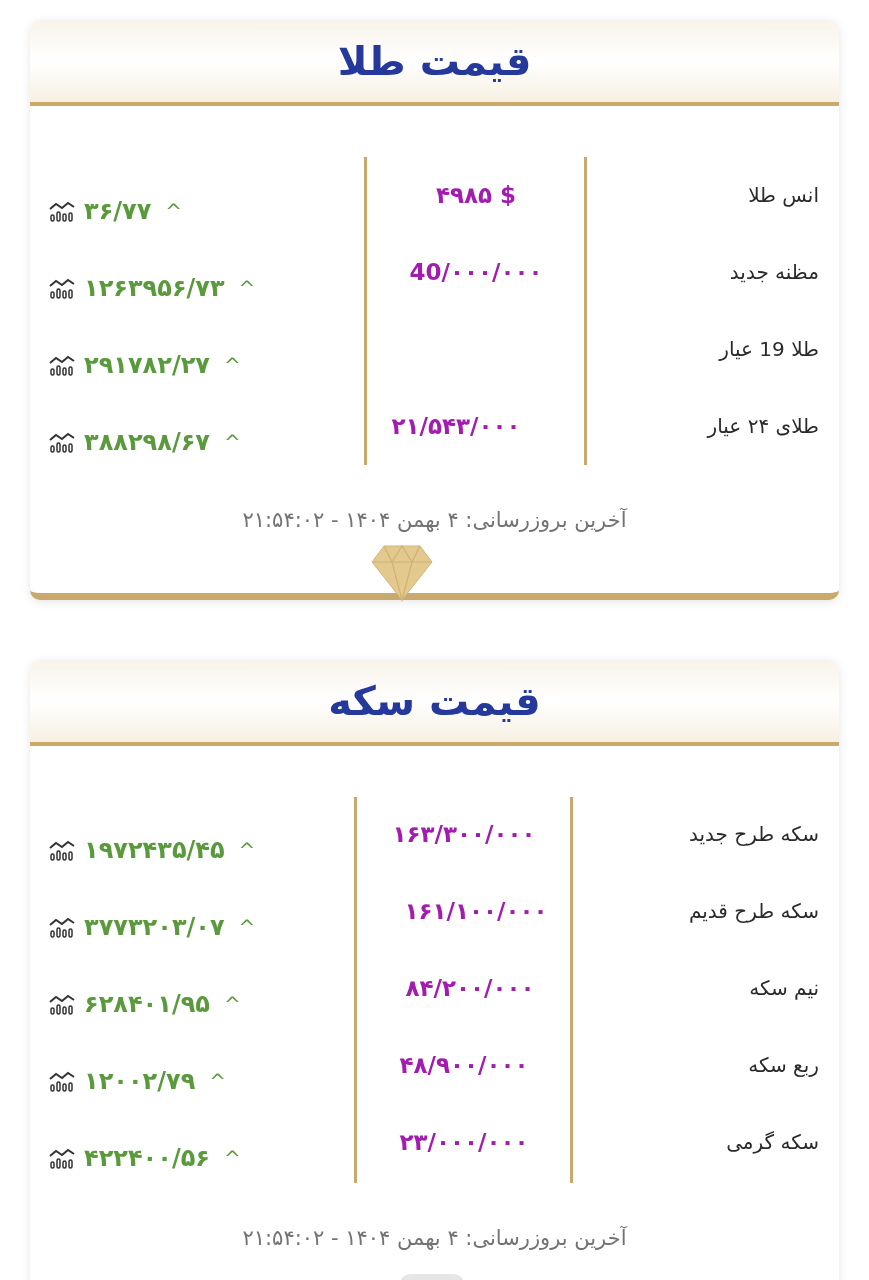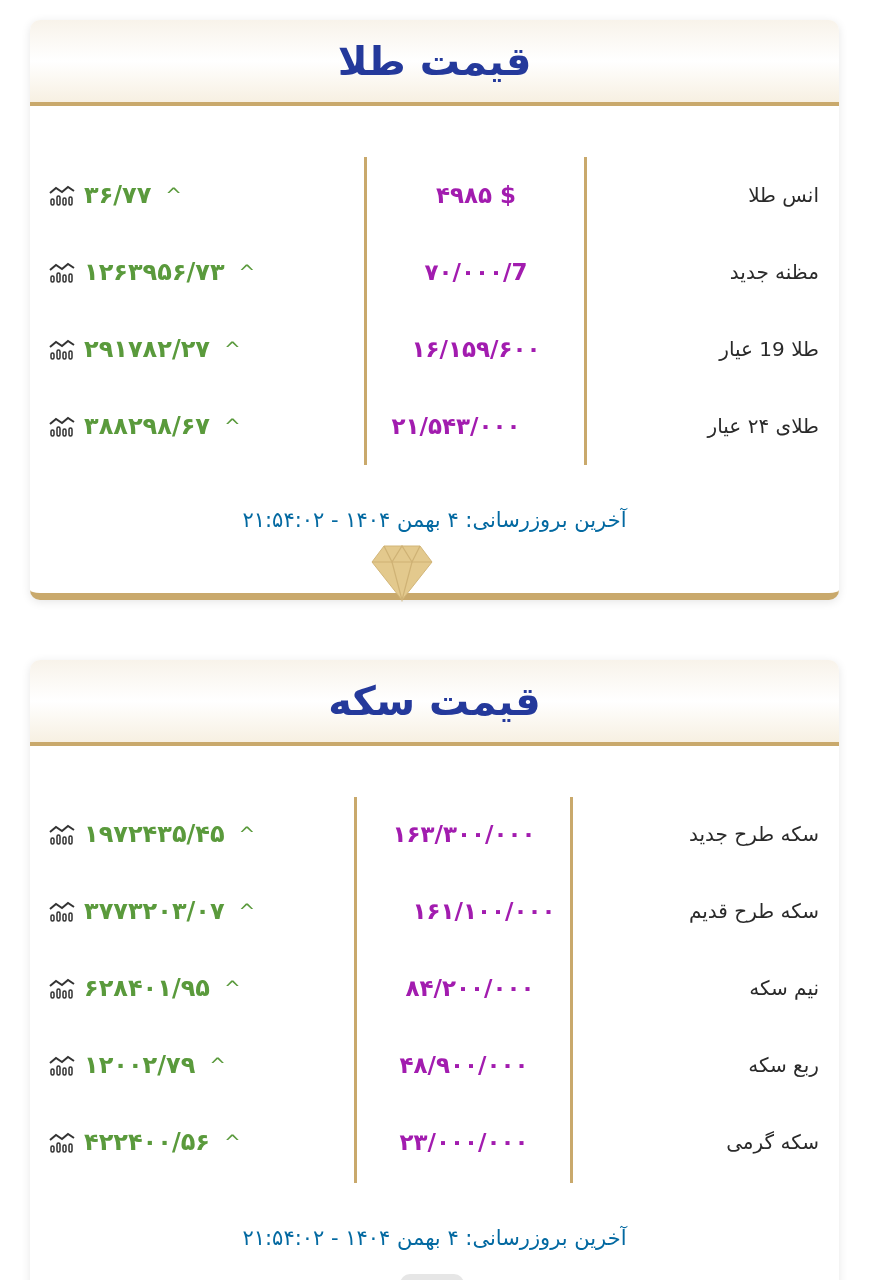--- a/index.html
+++ b/index.html
@@ -77,21 +77,21 @@
       line-height: 40px;
       font-size: 23px;
       font-weight: bold;
       color: #a21caf;
       text-align: center;
       white-space: nowrap;
     }
     .cell-change {
       position: absolute;
       left: 18px;
-      top: 0;
+      top: 16px;
       height: 40px;
       display: flex;
       align-items: center;
       gap: 8px;
       white-space: nowrap;
     }
     .chart-icon { width: 28px; height: 24px; display: inline-block; }
     .change-value {
       font-size: 24px;
       font-weight: bold;
@@ -101,21 +101,21 @@
       font-size: 20px;
       color: #5a9a3c;
       margin-left: 6px;
     }
     .updated {
       position: absolute;
       left: 0;
       right: 0;
       text-align: center;
       font-size: 21px;
-      color: #0369a1;
+      color: #737373;
       direction: rtl;
       white-space: nowrap;
     }
     .card.gold .updated { top: 488px; }
     .card.coin .updated { top: 566px; }
     .diamond {
       position: absolute;
       left: 370px;
       top: 542px;
       width: 64px;
@@ -153,37 +153,36 @@
             <rect x="15" y="15" width="3" height="7" rx="1.5" fill="none" stroke="#333" stroke-width="1.5"></rect>
             <rect x="21" y="14" width="3" height="8" rx="1.5" fill="none" stroke="#333" stroke-width="1.5"></rect>
           </svg>
         <span class="change-value">۳۶/۷۷</span>
         <span class="up-icon">^</span>
       </span>
     </div>
 
     <div class="row" style="top:95px">
       <span class="cell-name">مظنه جدید</span>
-      <span class="cell-price" style="left:338px;width:216px">۷۰/۰۰۰/7</span>
+      <span class="cell-price" style="left:338px;width:216px">40/۰۰۰/۰۰۰</span>
       <span class="cell-change">
         <svg class="chart-icon" viewBox="0 0 28 24">
             <polyline points="2,10 8,5 14,9 20,4 26,8" fill="none" stroke="#333" stroke-width="2"></polyline>
             <rect x="3" y="16" width="3" height="6" rx="1.5" fill="none" stroke="#333" stroke-width="1.5"></rect>
             <rect x="9" y="13" width="3" height="9" rx="1.5" fill="none" stroke="#333" stroke-width="1.5"></rect>
             <rect x="15" y="15" width="3" height="7" rx="1.5" fill="none" stroke="#333" stroke-width="1.5"></rect>
             <rect x="21" y="14" width="3" height="8" rx="1.5" fill="none" stroke="#333" stroke-width="1.5"></rect>
           </svg>
         <span class="change-value">۱۲۶۳۹۵۶/۷۳</span>
         <span class="up-icon">^</span>
       </span>
     </div>
 
     <div class="row" style="top:172px">
       <span class="cell-name">طلا 19 عیار</span>
-      <span class="cell-price" style="left:338px;width:216px">۱۶/۱۵۹/۶۰۰</span>
       <span class="cell-change">
         <svg class="chart-icon" viewBox="0 0 28 24">
             <polyline points="2,10 8,5 14,9 20,4 26,8" fill="none" stroke="#333" stroke-width="2"></polyline>
             <rect x="3" y="16" width="3" height="6" rx="1.5" fill="none" stroke="#333" stroke-width="1.5"></rect>
             <rect x="9" y="13" width="3" height="9" rx="1.5" fill="none" stroke="#333" stroke-width="1.5"></rect>
             <rect x="15" y="15" width="3" height="7" rx="1.5" fill="none" stroke="#333" stroke-width="1.5"></rect>
             <rect x="21" y="14" width="3" height="8" rx="1.5" fill="none" stroke="#333" stroke-width="1.5"></rect>
           </svg>
         <span class="change-value">۲۹۱۷۸۲/۲۷</span>
         <span class="up-icon">^</span>
@@ -235,21 +234,21 @@
             <rect x="15" y="15" width="3" height="7" rx="1.5" fill="none" stroke="#333" stroke-width="1.5"></rect>
             <rect x="21" y="14" width="3" height="8" rx="1.5" fill="none" stroke="#333" stroke-width="1.5"></rect>
           </svg>
         <span class="change-value">۱۹۷۲۴۳۵/۴۵</span>
         <span class="up-icon">^</span>
       </span>
     </div>
 
     <div class="row" style="top:94px">
       <span class="cell-name">سکه طرح قدیم</span>
-      <span class="cell-price" style="left:348px;width:212px">۱۶۱/۱۰۰/۰۰۰</span>
+      <span class="cell-price" style="left:340px;width:212px">۱۶۱/۱۰۰/۰۰۰</span>
       <span class="cell-change">
         <svg class="chart-icon" viewBox="0 0 28 24">
             <polyline points="2,10 8,5 14,9 20,4 26,8" fill="none" stroke="#333" stroke-width="2"></polyline>
             <rect x="3" y="16" width="3" height="6" rx="1.5" fill="none" stroke="#333" stroke-width="1.5"></rect>
             <rect x="9" y="13" width="3" height="9" rx="1.5" fill="none" stroke="#333" stroke-width="1.5"></rect>
             <rect x="15" y="15" width="3" height="7" rx="1.5" fill="none" stroke="#333" stroke-width="1.5"></rect>
             <rect x="21" y="14" width="3" height="8" rx="1.5" fill="none" stroke="#333" stroke-width="1.5"></rect>
           </svg>
         <span class="change-value">۳۷۷۳۲۰۳/۰۷</span>
         <span class="up-icon">^</span>

